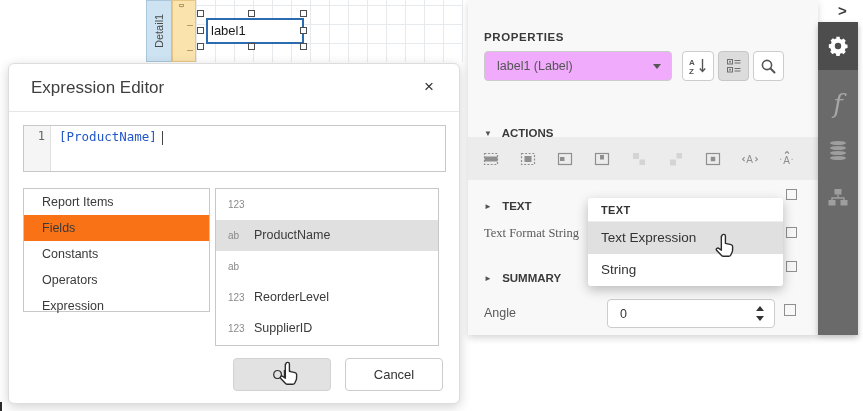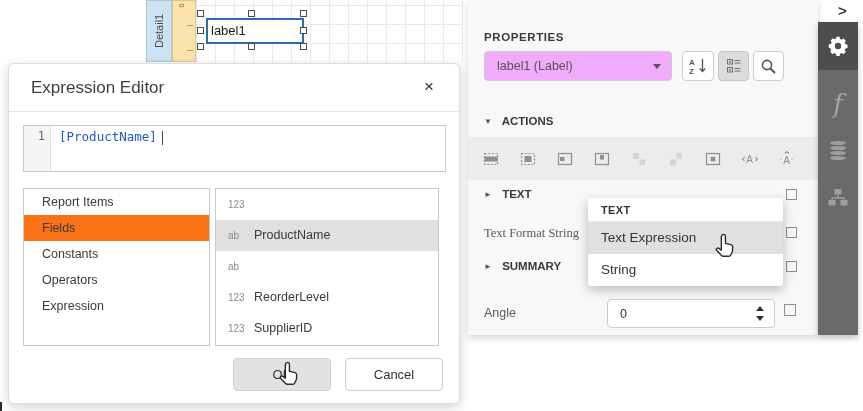--- a/index.html
+++ b/index.html
@@ -31,21 +31,21 @@
   #dlg-title { position:absolute; left:22px; top:0; line-height:48px; font-size:17px; color:#3f3f3f; }
   #dlg-close { position:absolute; right:18px; top:0; width:24px; line-height:46px; text-align:center;
     font-size:17px; color:#333; cursor:pointer; }
   #code-editor { position:absolute; left:14px; top:61px; width:423px; height:47px;
     border:1px solid #c8c8c8; display:flex; font-family:"DejaVu Sans Mono", monospace; }
   #gutter { width:27px; background:#f5f5f5; border-right:1px solid #e0e0e0;
     font-size:12px; color:#666; text-align:right; padding:3px 5px 0 0; }
   #code-line { padding:3px 0 0 8px; font-size:12.5px; color:#2356c8; }
   #code-caret { display:inline-block; width:1px; height:14px; background:#444; margin-left:5px; vertical-align:middle; }
 
-  #cat-list { position:absolute; left:14px; top:124px; width:187px; height:158px; border:1px solid #c8c8c8; background:#fff; }
+  #cat-list { position:absolute; left:14px; top:124px; width:187px; height:124px; border:1px solid #c8c8c8; background:#fff; }
   .cat-item { position:relative; height:26px; line-height:26px; padding-left:18px; font-size:12.5px; color:#3a3a3a; cursor:pointer; }
   .cat-item.sel { background:#f97316; }
   .cat-item .arrow { position:absolute; left:5px; top:0; font-size:7px; color:#555; }
 
   #field-list { position:absolute; left:206px; top:124px; width:224px; height:158px; border:1px solid #c8c8c8; background:#fff; }
   .field-item { height:31px; line-height:31px; padding-left:12px; font-size:12.5px; color:#3a3a3a; cursor:pointer; display:flex; }
   .field-item.sel { background:#e0e0e0; }
   .ftype { width:26px; font-size:10px; color:#8a8a8a; }
 
   .dlg-btn { position:absolute; top:294px; width:98px; height:33px; border-radius:4px;
@@ -62,21 +62,21 @@
     border:1px solid #ccc; border-radius:4px; font-size:12.5px; color:#555; line-height:28px;
     padding-left:12px; cursor:pointer; }
   #combo .caret { position:absolute; right:10px; top:12px; width:0; height:0;
     border-left:4.5px solid transparent; border-right:4.5px solid transparent; border-top:5px solid #555; }
   .tool-btn { position:absolute; top:51px; height:30px; background:#fff; border:1px solid #ccc;
     border-radius:4px; cursor:pointer; display:flex; align-items:center; justify-content:center; }
   #btn-sort { left:214px; width:32px; }
   #btn-cat  { left:250px; width:31px; background:#dcdcdc; border-color:#c6c6c6; }
   #btn-search { left:285px; width:31px; }
 
-  .sec-row { position:absolute; left:16px; font-size:11.5px; font-weight:bold; color:#3a3a3a; }
+  .sec-row { position:absolute; left:16px; font-size:11.5px; font-weight:bold; color:#3a3a3a;margin-top:12px; }
   .sec-row .tri { font-size:8px; color:#555; margin-right:7px; vertical-align:1px; }
   #sec-actions { top:115px; }
   #icon-strip { position:absolute; left:0; top:137px; width:350px; height:43px; background:#ececec;
     display:flex; align-items:center; padding-left:14px; }
   .act-icon { width:37px; display:flex; justify-content:flex-start; cursor:pointer; }
   #sec-text { top:188px; }
   #row-tfs { position:absolute; left:16px; top:226px; font-size:12.5px; color:#595959;font-family:Liberation Serif, serif; }
   #sec-summary { top:260px; }
   #row-angle-label { position:absolute; left:16px; top:306px; font-size:12.5px; color:#595959; }
   #angle-input { position:absolute; left:139px; top:299px; width:168px; height:29px; background:#fff;

